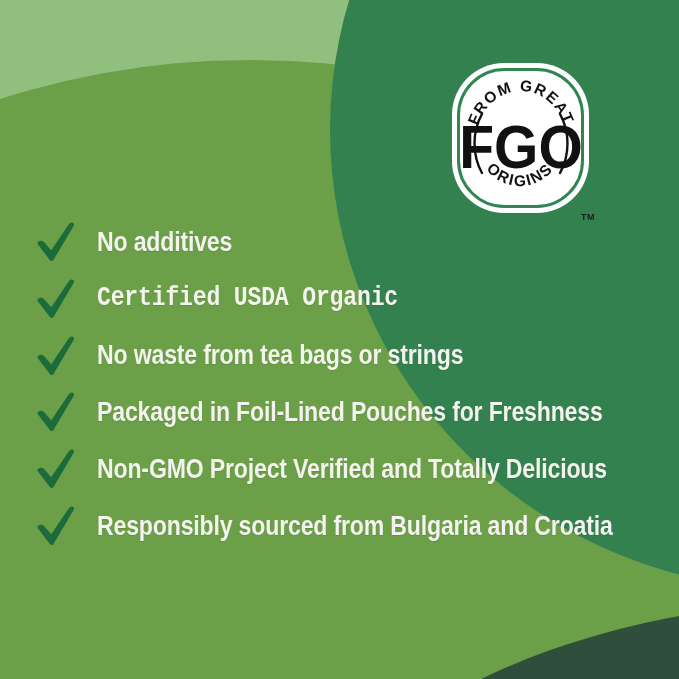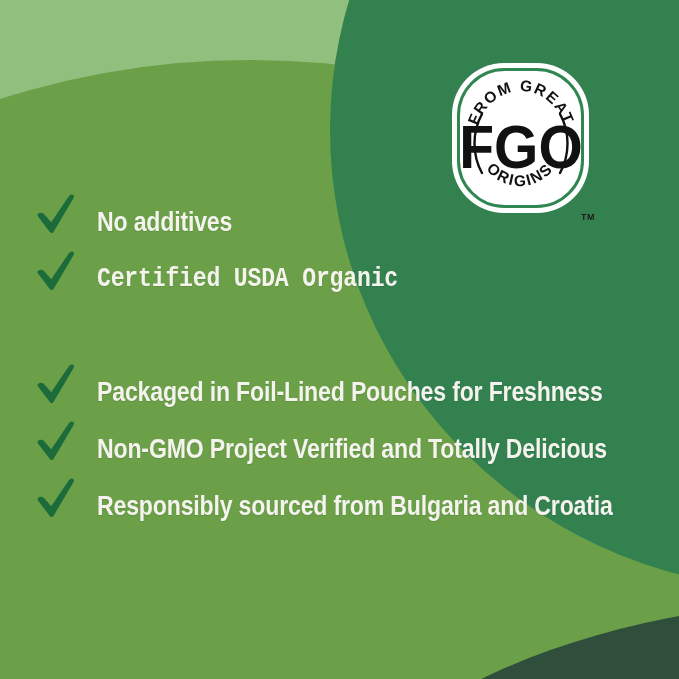--- a/index.html
+++ b/index.html
@@ -26,21 +26,22 @@
     left: 0;
     top: 0;
     width: 679px;
     height: 679px;
   }
   .feature-row {
     position: absolute;
     left: 34px;
     height: 44px;
     display: flex;
-    align-items: flex-end;
+    align-items: center;
+    margin-top: 28px;
   }
   .check-icon {
     width: 46px;
     height: 44px;
     flex: 0 0 46px;
     display: block;
   }
   .feature-label {
     margin-left: 17px;
     color: #f4f3ee;
@@ -78,20 +79,26 @@
         <svg class="check-icon" viewBox="0 0 46 44">
           <path d="M4.5 21.5 C6.6 20.2 8.6 20.6 10.2 22.2 L17.2 30.2 L35.0 4.0 C36.4 2.3 38.1 2.0 39.4 3.0 C40.3 3.8 40.2 5.0 39.3 6.6 L19.8 39.4 C18.6 41.4 17.0 41.5 15.6 39.8 L4.0 24.6 C3.2 23.5 3.4 22.2 4.5 21.5 Z" fill="#1c6b3a"></path>
         </svg>
         <span class="feature-label">No additives</span>
       </div>
       <div class="feature-row" style="top: 248.8px; font-family: Liberation Mono, monospace;">
         <svg class="check-icon" viewBox="0 0 46 44">
           <path d="M4.5 21.5 C6.6 20.2 8.6 20.6 10.2 22.2 L17.2 30.2 L35.0 4.0 C36.4 2.3 38.1 2.0 39.4 3.0 C40.3 3.8 40.2 5.0 39.3 6.6 L19.8 39.4 C18.6 41.4 17.0 41.5 15.6 39.8 L4.0 24.6 C3.2 23.5 3.4 22.2 4.5 21.5 Z" fill="#1c6b3a"></path>
         </svg>
         <span class="feature-label">Certified USDA Organic</span>
+      </div>
+      <div class="feature-row" style="top: 305.6px;">
+        <svg class="check-icon" viewBox="0 0 46 44">
+          <path d="M4.5 21.5 C6.6 20.2 8.6 20.6 10.2 22.2 L17.2 30.2 L35.0 4.0 C36.4 2.3 38.1 2.0 39.4 3.0 C40.3 3.8 40.2 5.0 39.3 6.6 L19.8 39.4 C18.6 41.4 17.0 41.5 15.6 39.8 L4.0 24.6 C3.2 23.5 3.4 22.2 4.5 21.5 Z" fill="#1c6b3a"></path>
+        </svg>
+        <span class="feature-label">No waste from tea bags or strings</span>
       </div>
       <div class="feature-row" style="top: 362.4px;">
         <svg class="check-icon" viewBox="0 0 46 44">
           <path d="M4.5 21.5 C6.6 20.2 8.6 20.6 10.2 22.2 L17.2 30.2 L35.0 4.0 C36.4 2.3 38.1 2.0 39.4 3.0 C40.3 3.8 40.2 5.0 39.3 6.6 L19.8 39.4 C18.6 41.4 17.0 41.5 15.6 39.8 L4.0 24.6 C3.2 23.5 3.4 22.2 4.5 21.5 Z" fill="#1c6b3a"></path>
         </svg>
         <span class="feature-label">Packaged in Foil-Lined Pouches for Freshness</span>
       </div>
       <div class="feature-row" style="top: 419.2px;">
         <svg class="check-icon" viewBox="0 0 46 44">
           <path d="M4.5 21.5 C6.6 20.2 8.6 20.6 10.2 22.2 L17.2 30.2 L35.0 4.0 C36.4 2.3 38.1 2.0 39.4 3.0 C40.3 3.8 40.2 5.0 39.3 6.6 L19.8 39.4 C18.6 41.4 17.0 41.5 15.6 39.8 L4.0 24.6 C3.2 23.5 3.4 22.2 4.5 21.5 Z" fill="#1c6b3a"></path>

